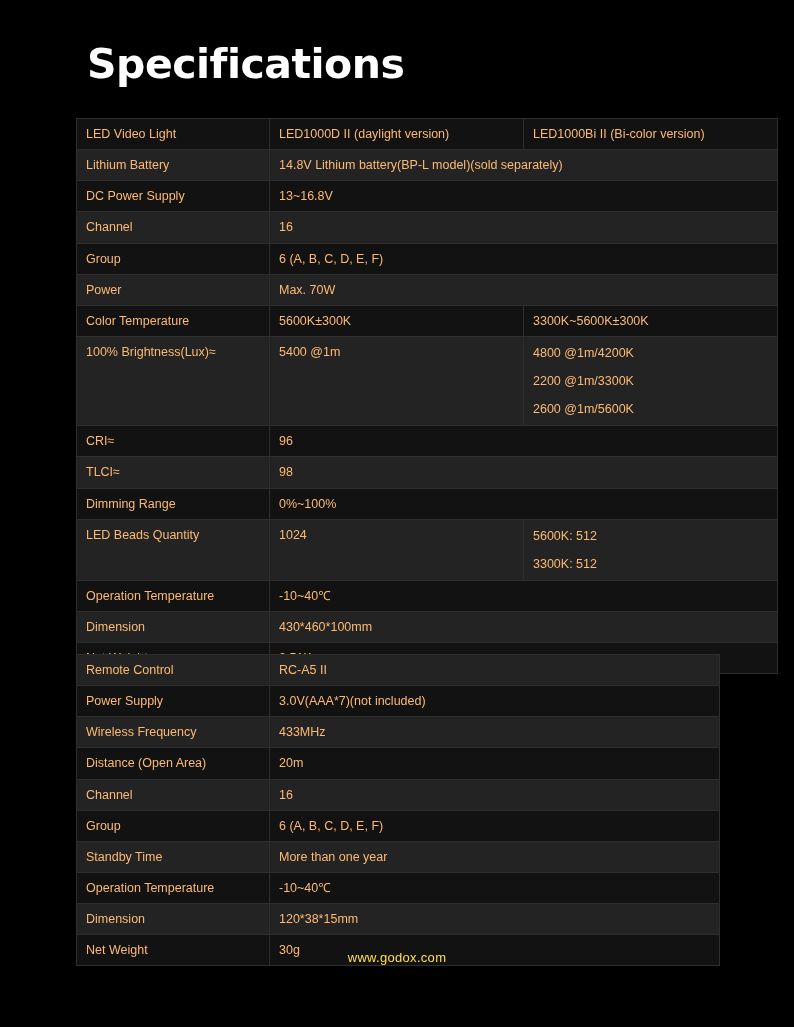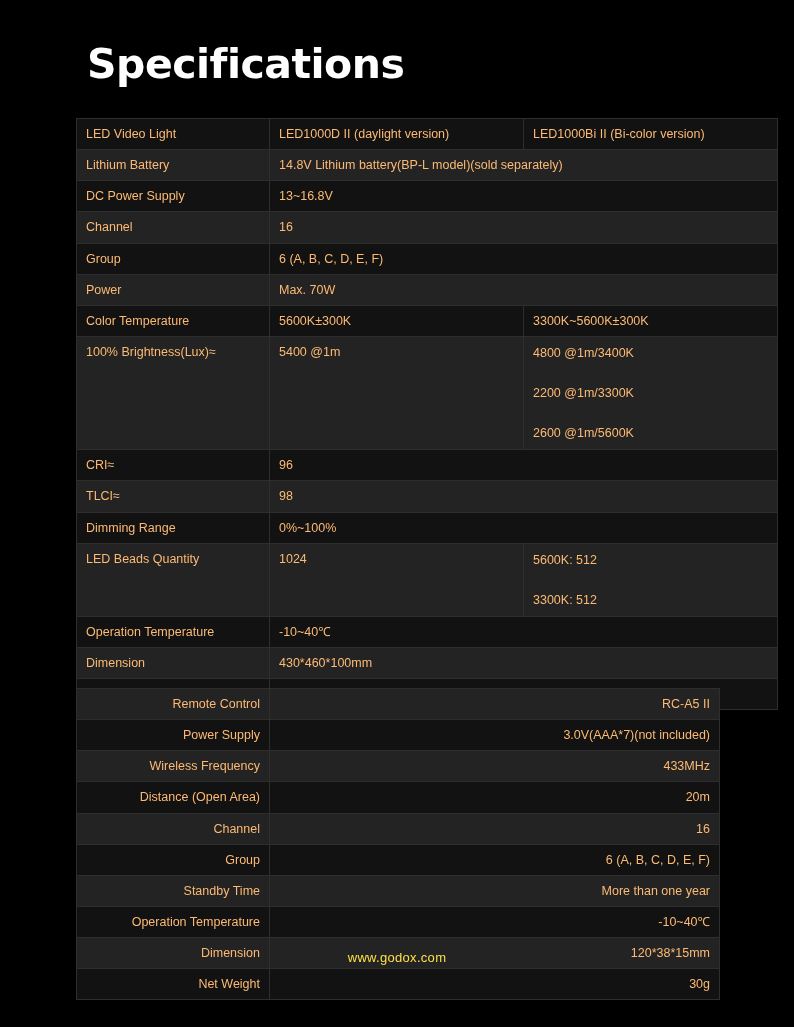--- a/index.html
+++ b/index.html
@@ -32,38 +32,38 @@
     letter-spacing: -0.5px;
     font-family: "DejaVu Sans", sans-serif;
   }
   .spec-table {
     position: absolute;
     border-collapse: collapse;
     table-layout: fixed;
     font-size: 12.5px;
   }
   .spec-table.first { left: 76px; top: 118px; width: 644px; }
-  .spec-table.second { left: 76px; top: 688px; width: 644px; text-align: right; }
+  .spec-table.second { left: 76px; top: 654px; width: 644px; }
 
   .spec-table td {
     border: 1px solid #2e2e2e;
     padding: 6px 9px;
     vertical-align: top;
     color: #fdba74;
     line-height: 1.45;
   }
   .row-dark td { background: #121212; }
   .row-light td { background: #232323; }
 
   .col-label { width: 174px; }
   .col-a { width: 235px; }
   .col-b { width: 235px; }
 
   .cell-multi div { padding: 1px 0; }
-  .cell-multi div + div { margin-top: 20px; }
+  .cell-multi div + div { margin-top: 8px; }
 
   .tall { height: 74px; }
   .tall2 { height: 44px; }
 
   .footer {
     position: absolute;
     left: 0;
     top: 950px;
     width: 794px;
     text-align: center;
@@ -108,21 +108,21 @@
       </tr>
       <tr class="row-dark">
         <td class="col-label">Color Temperature</td>
         <td class="col-a">5600K±300K</td>
         <td class="col-b">3300K~5600K±300K</td>
       </tr>
       <tr class="row-light">
         <td class="col-label tall">100% Brightness(Lux)≈</td>
         <td class="col-a tall">5400 @1m</td>
         <td class="col-b tall cell-multi">
-          <div>4800 @1m/3400K</div>
+          <div>4800 @1m/4200K</div>
           <div>2200 @1m/3300K</div>
           <div>2600 @1m/5600K</div>
         </td>
       </tr>
       <tr class="row-dark">
         <td class="col-label">CRI≈</td>
         <td colspan="2">96</td>
       </tr>
       <tr class="row-light">
         <td class="col-label">TLCI≈</td>

